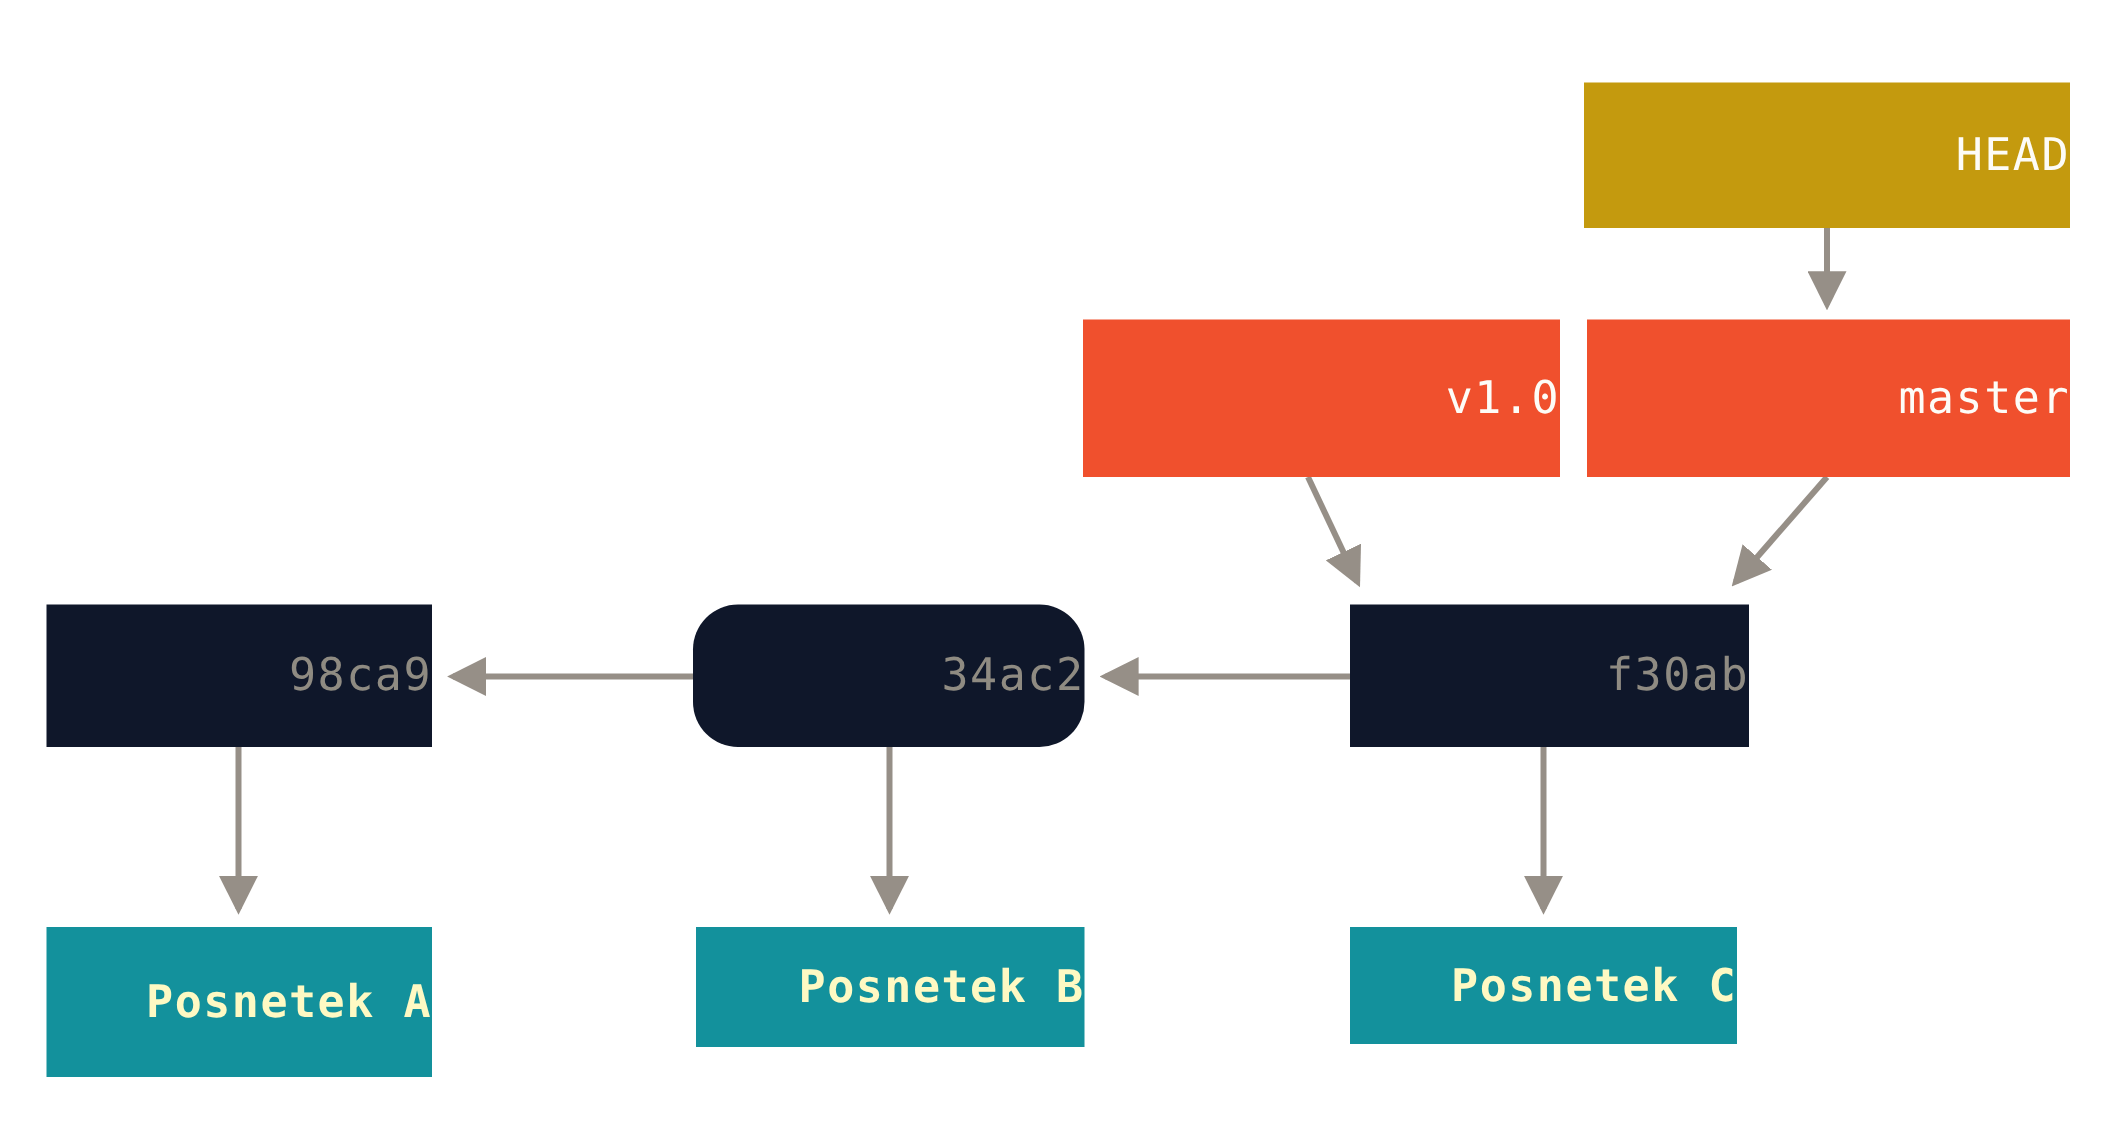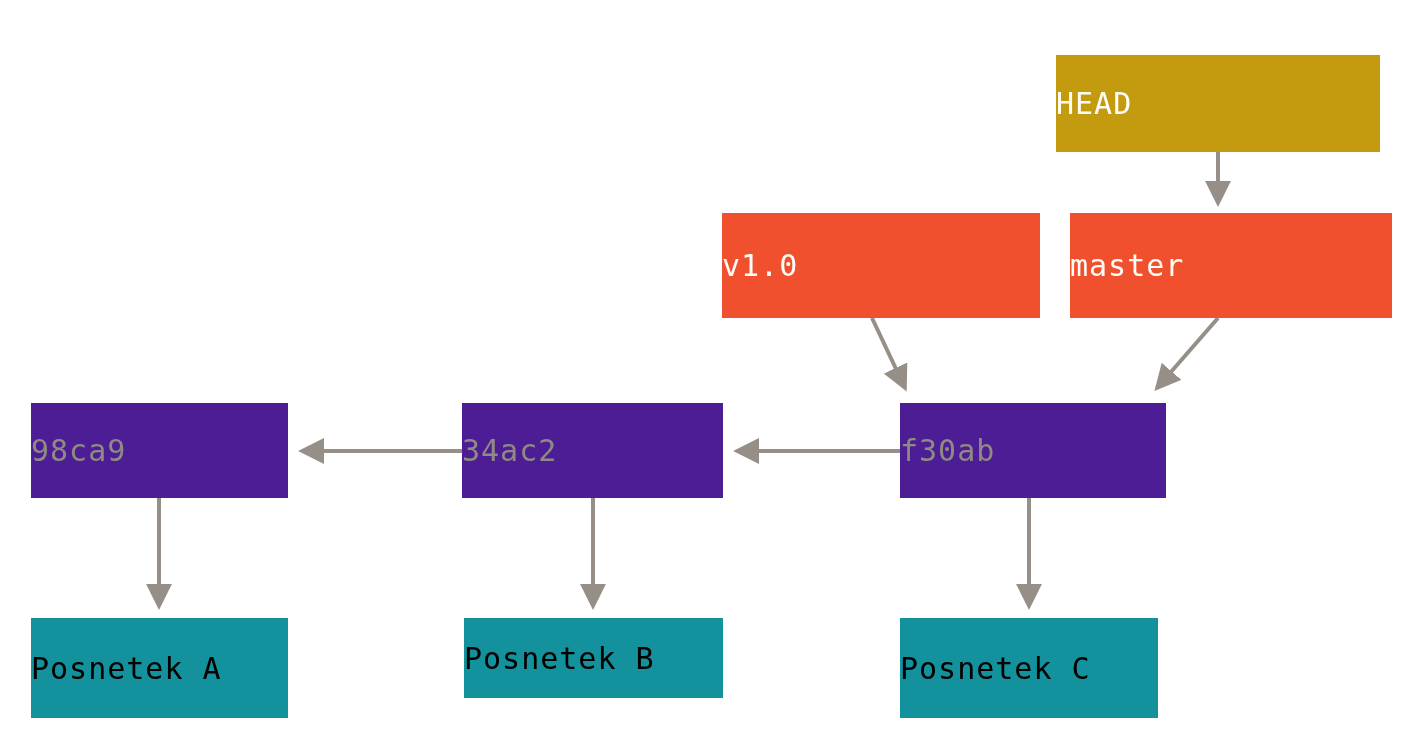--- a/index.html
+++ b/index.html
@@ -12,40 +12,41 @@
     width: 1407px;
     height: 756px;
     background: #ffffff;
     font-family: "DejaVu Sans Mono", "Liberation Mono", monospace;
     overflow: hidden;
   }
   .node {
     position: absolute;
     display: flex;
     align-items: center;
-    justify-content: flex-start;
+    justify-content: flex-end;
     font-size: 30px;
     letter-spacing: 1px;
     box-sizing: border-box;
   }
   .node-head {
     background: #c49a0e;
     color: #fdfcf7;
   }
   .node-ref {
     background: #f0502d;
     color: #fdfcf7;
   }
   .node-commit {
-    background: #4c1d95;
+    background: #0f172a;
     color: #8f8b82;
   }
   .node-snapshot {
     background: #13919c;
-    color: #000000;
+    color: #fef9c3;
+    font-weight: bold;
   }
   #edges {
     position: absolute;
     left: 0;
     top: 0;
     width: 1407px;
     height: 756px;
     pointer-events: none;
   }
   #edges line {
@@ -75,41 +76,41 @@
   </svg>
 
   <div class="node node-head" style="left:1056px; top:55px; width:324px; height:97px;">
     <span>HEAD</span>
   </div>
 
   <div class="node node-ref" style="left:722px; top:213px; width:318px; height:105px;">
     <span>v1.0</span>
   </div>
 
-  <div class="node node-ref" style="left:1058px; top:213px; width:322px; height:105px;margin-left:12px;">
+  <div class="node node-ref" style="left:1058px; top:213px; width:322px; height:105px;">
     <span>master</span>
   </div>
 
   <div class="node node-commit" style="left:31px; top:403px; width:257px; height:95px;">
     <span>98ca9</span>
   </div>
 
-  <div class="node node-commit" style="left:462px; top:403px; width:261px; height:95px;">
+  <div class="node node-commit" style="left:462px; top:403px; width:261px; height:95px;border-radius:30px;">
     <span>34ac2</span>
   </div>
 
   <div class="node node-commit" style="left:900px; top:403px; width:266px; height:95px;">
     <span>f30ab</span>
   </div>
 
   <div class="node node-snapshot" style="left:31px; top:618px; width:257px; height:100px;">
     <span>Posnetek A</span>
   </div>
 
   <div class="node node-snapshot" style="left:464px; top:618px; width:259px; height:80px;">
     <span>Posnetek B</span>
   </div>
 
-  <div class="node node-snapshot" style="left:900px; top:618px; width:258px; height:100px;">
+  <div class="node node-snapshot" style="left:900px; top:618px; width:258px; height:78px;">
     <span>Posnetek C</span>
   </div>
 
 </div>
 
 </body></html>

